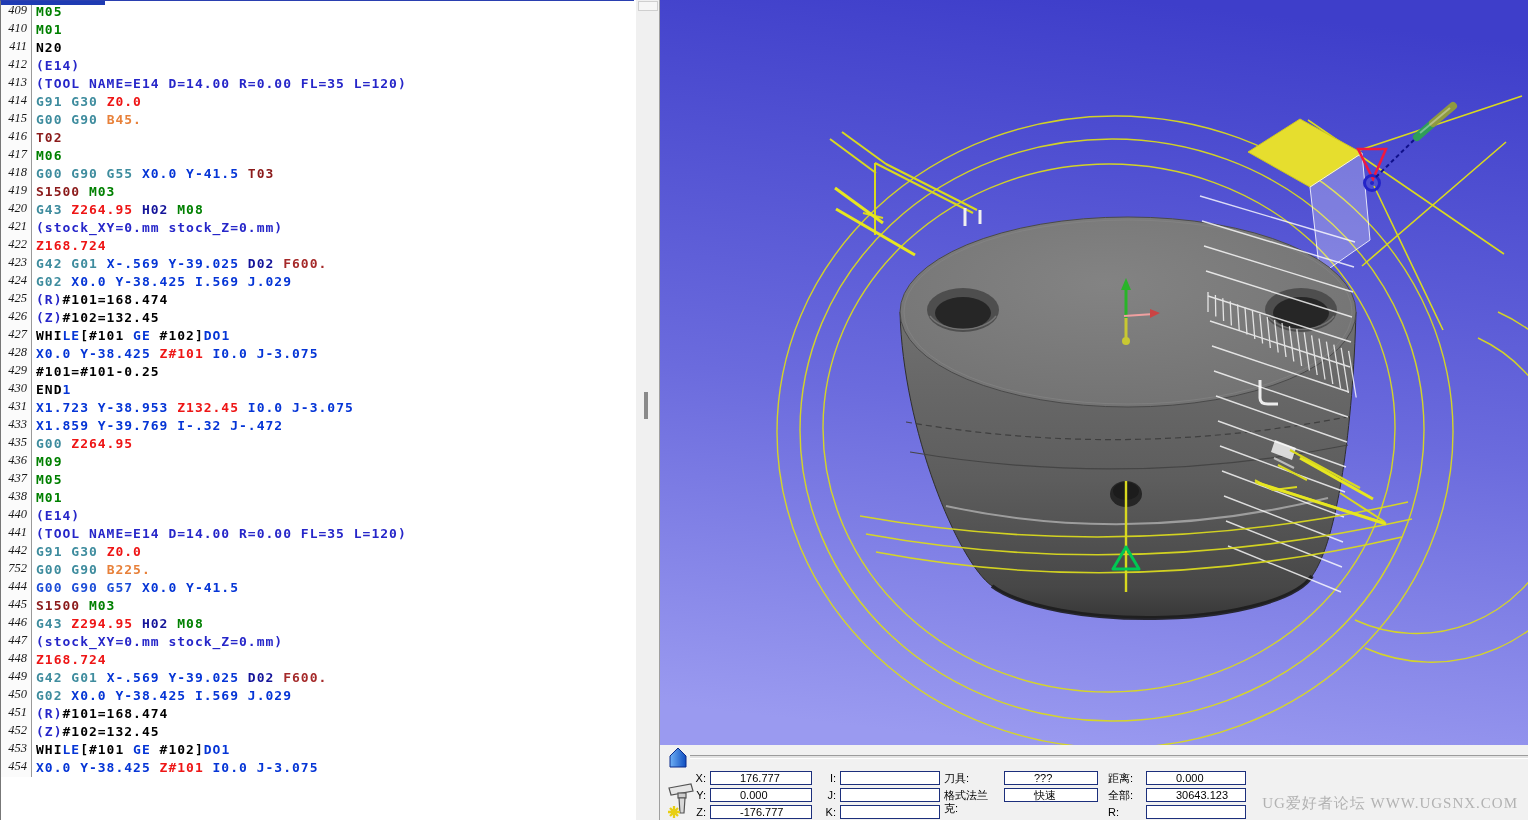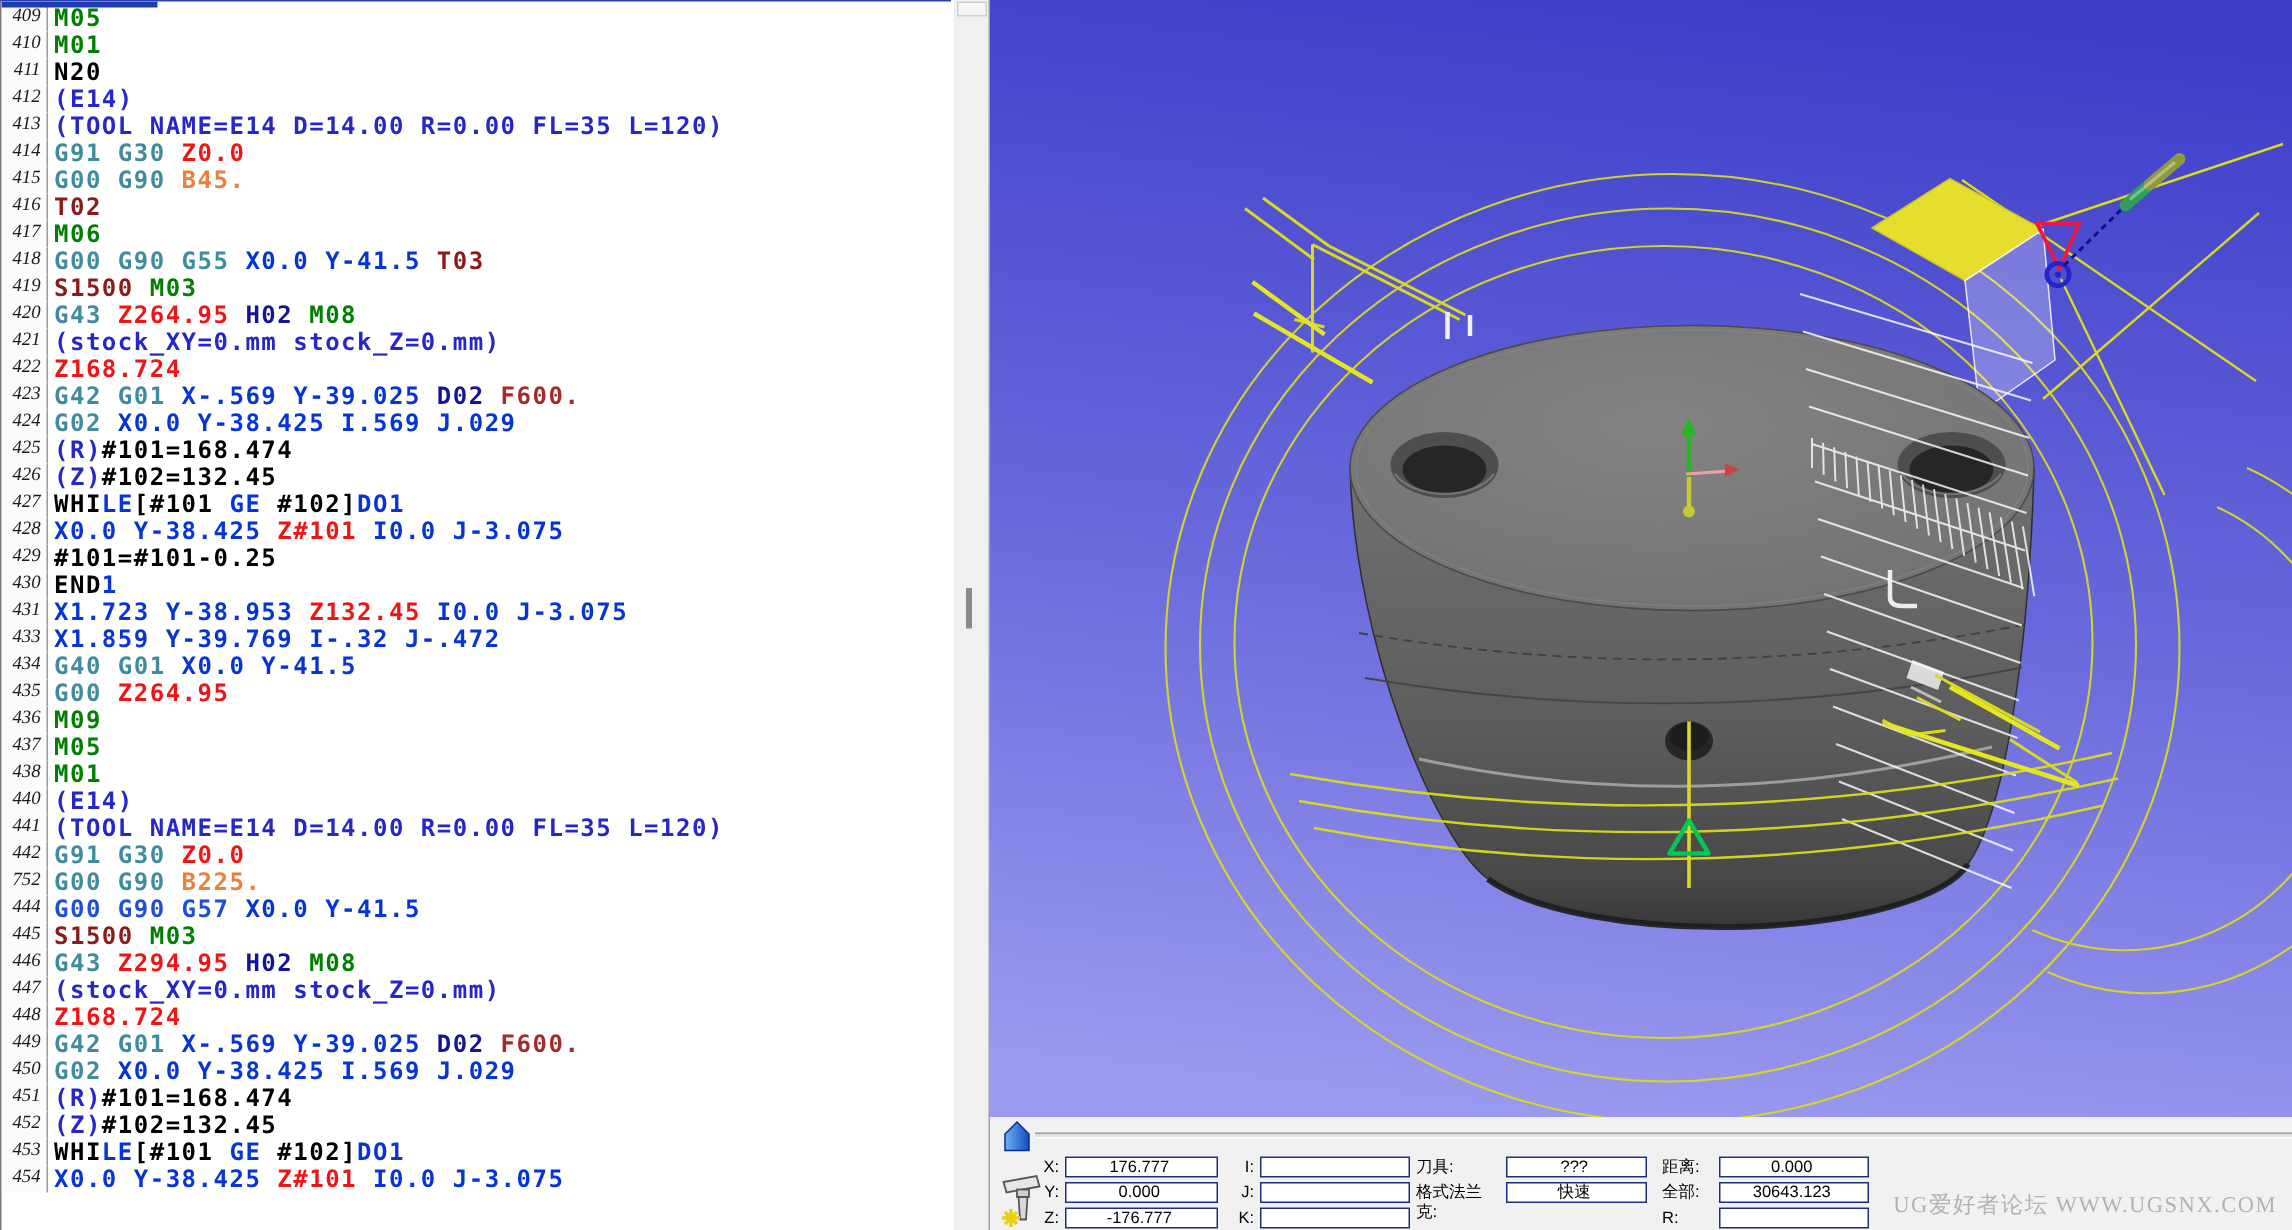--- a/index.html
+++ b/index.html
@@ -17,21 +17,21 @@
   
   .code-pane{position:absolute;left:0;top:0;width:634px;height:820px;background:#fff;
     border-left:1px solid #777;border-top:1px solid #2a3fb0;overflow:hidden;}
   .top-tab{position:absolute;left:0;top:0;width:104px;height:4px;background:#1f3bb3;z-index:5;}
   .code-lines{position:absolute;left:0;top:2px;width:100%;}
   .cl{display:flex;height:18px;line-height:18px;white-space:pre;}
   .ln{flex:0 0 31px;width:31px;padding-right:4px;text-align:right;background:#fbfbfb;
       border-right:1px solid #9a9a9a;font:italic 12.5px "Liberation Serif","DejaVu Serif",serif;
       color:#1a1a1a;}
   .ct{padding-left:4px;font-family:"DejaVu Sans Mono","Liberation Mono",monospace;
-      font-size:16px;font-weight:bold;letter-spacing:1px;}
+      font-size:13px;font-weight:bold;letter-spacing:1px;}
 
   
   .ann{position:absolute;left:196px;top:477px;width:404px;height:76px;background:#fff;
     border:2px solid var(--annotation-red);color:var(--annotation-text);
     font-size:21px;line-height:28px;padding:7px 12px;z-index:10;letter-spacing:1px;}
 
   
   .vscroll{position:absolute;left:634px;top:0;width:26px;height:820px;background:#f0f0f0;
     border-left:2px solid #fff;border-right:1px solid #a0a0a0;}
   .vscroll .btn{position:absolute;left:2px;top:1px;width:20px;height:10px;background:#f6f6f6;
@@ -42,21 +42,21 @@
   .viewport{position:absolute;left:660px;top:0;width:868px;height:745px;}
 
   
   .panel{position:absolute;left:660px;top:745px;width:868px;height:75px;background:#f1f1f1;}
   .slider-track{position:absolute;left:30px;top:10px;right:0;height:4px;background:#e3e3e3;
     border-top:1px solid #9c9c9c;border-bottom:1px solid #ffffff;}
   .slider-thumb{position:absolute;left:8px;top:1px;width:20px;height:23px;}
   .tool-ico{position:absolute;left:6px;top:36px;width:32px;height:39px;}
   .plabel{position:absolute;height:13px;line-height:13px;font-size:11px;color:#000;}
   .pfield{position:absolute;height:14px;line-height:12px;font-size:11px;color:#000;
-    background:#fff;border:1px solid #1c2f7c;text-align:center;padding-right:3px;}
+    background:#fff;border:1px solid #1c2f7c;text-align:left;padding-right:3px;padding-left:29px;}
   .r-align{text-align:right;}
   .watermark{position:absolute;right:10px;top:49px;font-family:"Liberation Serif","DejaVu Serif",serif;
     font-size:15px;color:#b2b2b2;letter-spacing:1px;}
 </style>
 </head>
 <body>
 
 <div class="stage">
 
   <div class="code-pane">
@@ -79,21 +79,20 @@
         <div class="cl"><span class="ln">423</span><span class="ct"><span style="color: rgb(62, 140, 158);">G42 G01 </span><span style="color: rgb(5, 53, 214);">X-.569 Y-39.025 </span><span style="color: rgb(20, 20, 154);">D02 </span><span style="color: rgb(165, 42, 42);">F600.</span></span></div>
         <div class="cl"><span class="ln">424</span><span class="ct"><span style="color: rgb(62, 140, 158);">G02 </span><span style="color: rgb(5, 53, 214);">X0.0 Y-38.425 I.569 J.029</span></span></div>
         <div class="cl"><span class="ln">425</span><span class="ct"><span style="color: rgb(38, 38, 201);">(R)</span><span style="color: rgb(0, 0, 0);">#101=168.474</span></span></div>
         <div class="cl"><span class="ln">426</span><span class="ct"><span style="color: rgb(38, 38, 201);">(Z)</span><span style="color: rgb(0, 0, 0);">#102=132.45</span></span></div>
         <div class="cl"><span class="ln">427</span><span class="ct"><span style="color: rgb(0, 0, 0);">WHI</span><span style="color: rgb(5, 53, 214);">LE</span><span style="color: rgb(0, 0, 0);">[#101 </span><span style="color: rgb(5, 53, 214);">GE</span><span style="color: rgb(0, 0, 0);"> #102]</span><span style="color: rgb(5, 53, 214);">DO1</span></span></div>
         <div class="cl"><span class="ln">428</span><span class="ct"><span style="color: rgb(5, 53, 214);">X0.0 Y-38.425 </span><span style="color: rgb(238, 21, 21);">Z#101 </span><span style="color: rgb(5, 53, 214);">I0.0 J-3.075</span></span></div>
         <div class="cl"><span class="ln">429</span><span class="ct"><span style="color: rgb(0, 0, 0);">#101=#101-0.25</span></span></div>
         <div class="cl"><span class="ln">430</span><span class="ct"><span style="color: rgb(0, 0, 0);">END</span><span style="color: rgb(5, 53, 214);">1</span></span></div>
         <div class="cl"><span class="ln">431</span><span class="ct"><span style="color: rgb(5, 53, 214);">X1.723 Y-38.953 </span><span style="color: rgb(238, 21, 21);">Z132.45 </span><span style="color: rgb(5, 53, 214);">I0.0 J-3.075</span></span></div>
         <div class="cl"><span class="ln">433</span><span class="ct"><span style="color: rgb(5, 53, 214);">X1.859 Y-39.769 I-.32 J-.472</span></span></div>
-        <div class="cl"><span class="ln">434</span><span class="ct"><span style="color: rgb(62, 140, 158);">G40 G01 </span><span style="color: rgb(5, 53, 214);">X0.0 Y-41.5</span></span></div>
         <div class="cl"><span class="ln">435</span><span class="ct"><span style="color: rgb(62, 140, 158);">G00 </span><span style="color: rgb(238, 21, 21);">Z264.95</span></span></div>
         <div class="cl"><span class="ln">436</span><span class="ct"><span style="color: rgb(0, 128, 0);">M09</span></span></div>
         <div class="cl"><span class="ln">437</span><span class="ct"><span style="color: rgb(0, 128, 0);">M05</span></span></div>
         <div class="cl"><span class="ln">438</span><span class="ct"><span style="color: rgb(0, 128, 0);">M01</span></span></div>
         <div class="cl"><span class="ln">440</span><span class="ct"><span style="color: rgb(38, 38, 201);">(E14)</span></span></div>
         <div class="cl"><span class="ln">441</span><span class="ct"><span style="color: rgb(38, 38, 201);">(TOOL NAME=E14 D=14.00 R=0.00 FL=35 L=120)</span></span></div>
         <div class="cl"><span class="ln">442</span><span class="ct"><span style="color: rgb(62, 140, 158);">G91 G30 </span><span style="color: rgb(238, 21, 21);">Z0.0</span></span></div>
         <div class="cl"><span class="ln">752</span><span class="ct"><span style="color: rgb(62, 140, 158);">G00 G90 </span><span style="color: rgb(232, 129, 58);">B225.</span></span></div>
         <div class="cl"><span class="ln">444</span><span class="ct"><span style="color: #1d4ed8;">G00 G90 G57 </span><span style="color: rgb(5, 53, 214);">X0.0 Y-41.5</span></span></div>
         <div class="cl"><span class="ln">445</span><span class="ct"><span style="color: rgb(139, 26, 26);">S1500 </span><span style="color: rgb(0, 128, 0);">M03</span></span></div>

